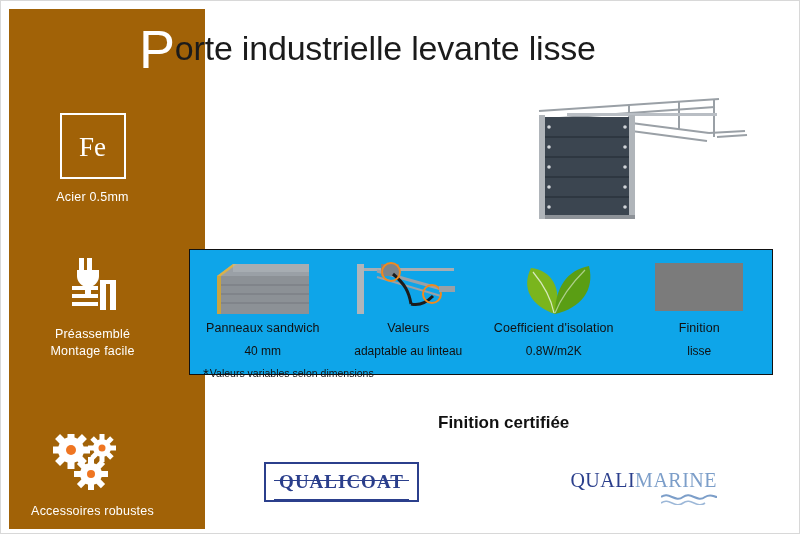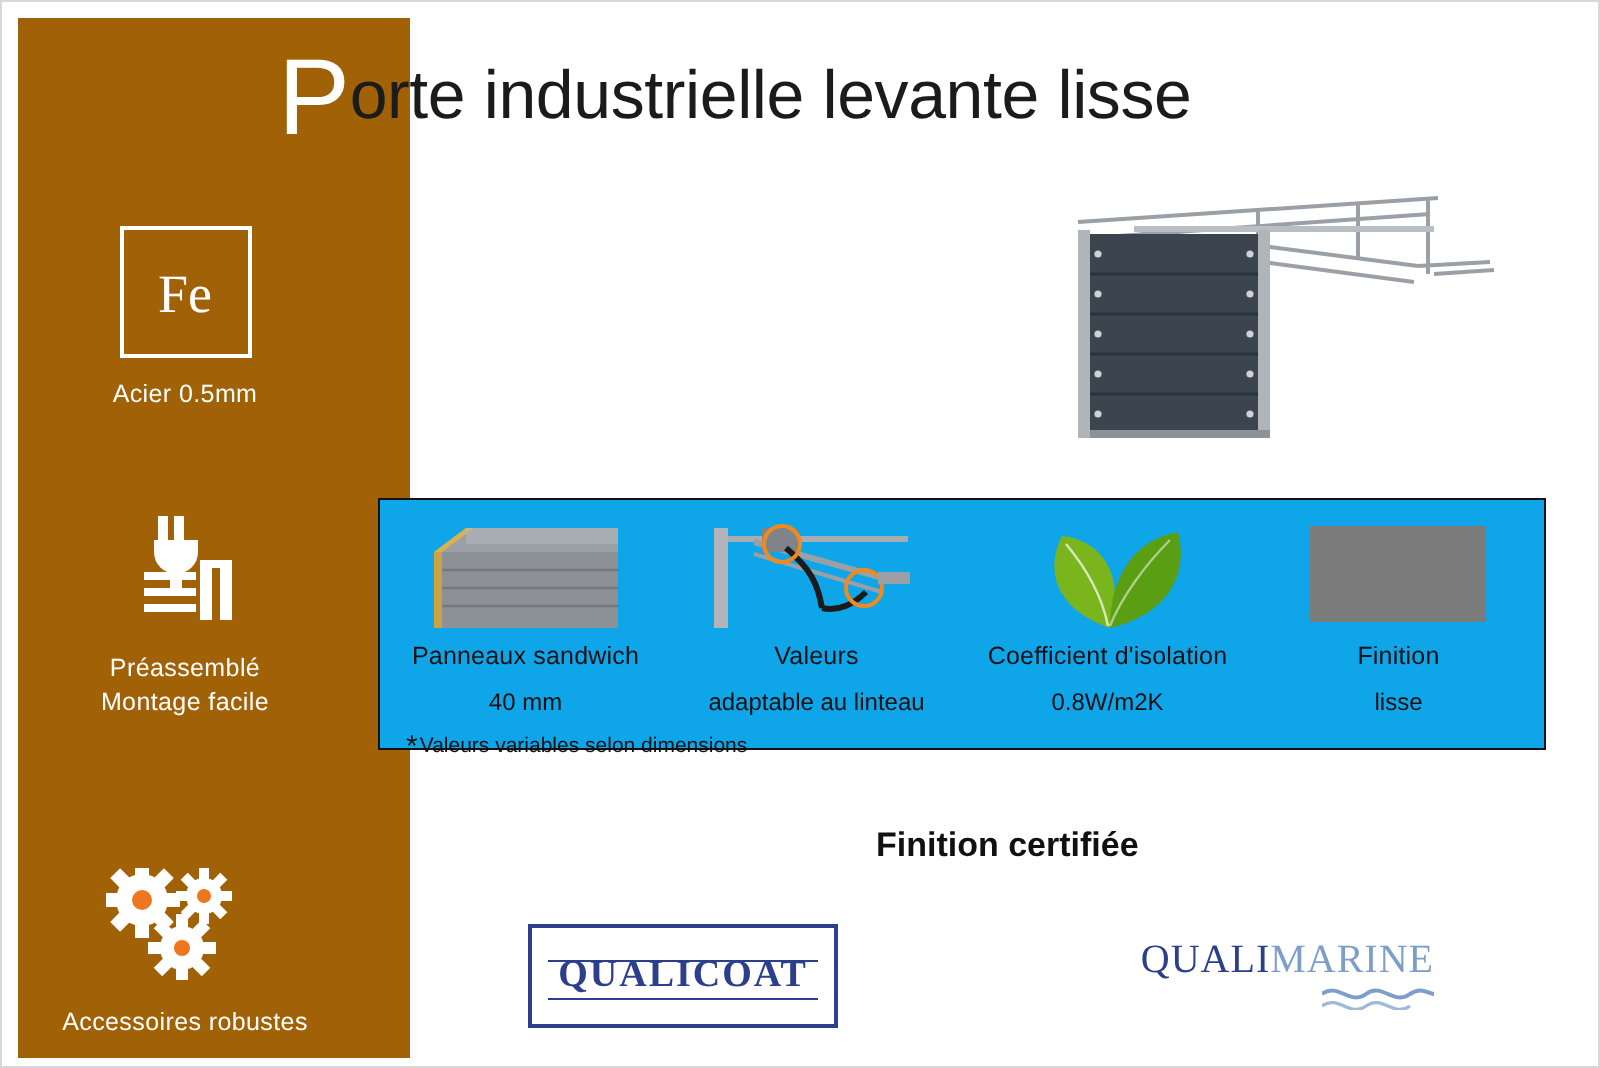--- a/index.html
+++ b/index.html
@@ -163,21 +163,21 @@
     font-weight: bold;
     color: #111111;
   }
 
   
   .logo-qualicoat {
     position: absolute;
     left: 263px;
     top: 461px;
     width: 155px;
-    height: 52px;
+    height: 40px;
     border: 2px solid #2b3f8c;
     box-sizing: border-box;
     background: #ffffff;
     display: flex;
     align-items: center;
     justify-content: center;
   }
   .logo-qualicoat .lbl {
     color: #2b3f8c;
     font-family: "Liberation Serif", serif;

